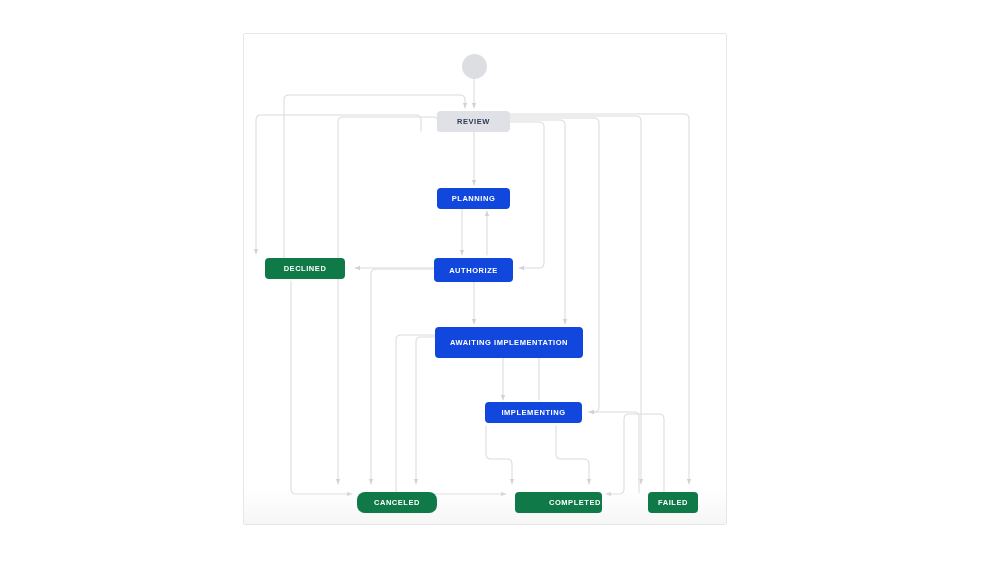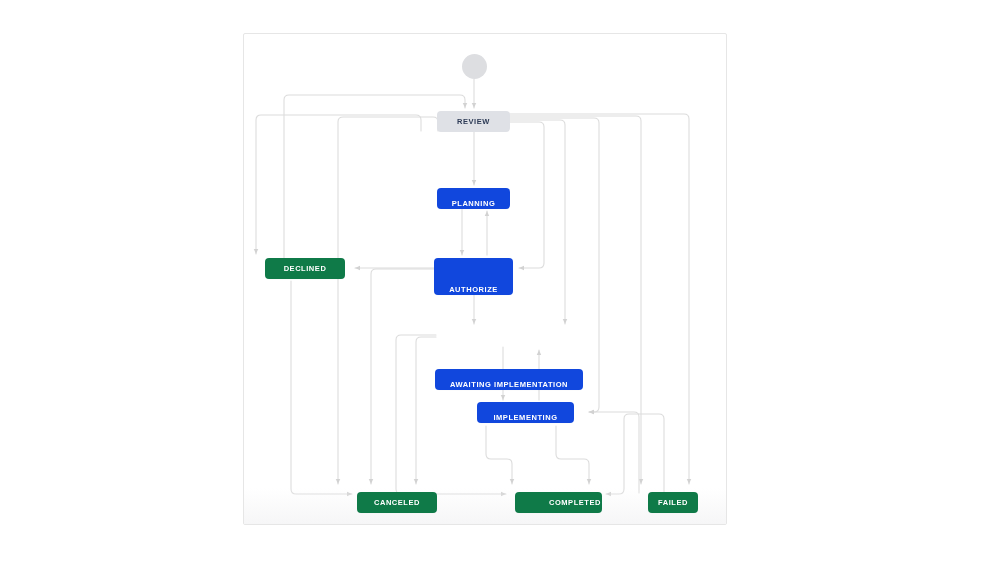--- a/index.html
+++ b/index.html
@@ -64,21 +64,20 @@
   }
   .node.gray {
     background: #dfe1e6;
     color: #2c3a55;
     box-shadow: 0 0 0 1px #dfe1e6;
   }
   .node.blue {
     background: #1147dd;
     color: #ffffff;
     box-shadow: 0 0 0 1px #1147dd, 0 1px 1px rgba(0,0,0,0.12);
-    align-items: flex-end;
   }
   .node.green {
     background: #0f7a48;
     color: #ffffff;
     box-shadow: 0 0 0 1px #0f7a48, 0 1px 1px rgba(0,0,0,0.12);
   }
   #start-node {
     position: absolute;
     width: 25px;
     height: 25px;
@@ -151,33 +150,33 @@
       </g>
     </svg>
 
     <div id="start-node" style="left:218px; top:20px;"></div>
   <div class="node gray" style="left: 194px; top: 78px; width: 71px; height: 19px;">
         <span>REVIEW</span>
       </div>
       <div class="node blue" style="left: 194px; top: 155px; width: 71px; height: 19px;">
         <span>PLANNING</span>
       </div>
-      <div class="node blue" style="left: 191px; top: 225px; width: 77px; height: 35px;">
+      <div class="node blue" style="left: 191px; top: 225px; width: 77px; height: 22px;">
         <span>AUTHORIZE</span>
       </div>
-      <div class="node blue" style="left: 192px; top: 294px; width: 146px; height: 19px; margin-top: 42px;">
+      <div class="node blue" style="left: 192px; top: 294px; width: 146px; height: 29px;">
         <span>AWAITING IMPLEMENTATION</span>
       </div>
-      <div class="node blue" style="left: 234px; top: 369px; width: 95px; height: 19px;">
+      <div class="node blue" style="left: 242px; top: 369px; width: 95px; height: 19px;">
         <span>IMPLEMENTING</span>
       </div>
       <div class="node green" style="left: 22px; top: 225px; width: 78px; height: 19px; text-align: center;">
         <span>DECLINED</span>
       </div>
-      <div class="node green" style="left: 114px; top: 459px; width: 78px; height: 19px;">
+      <div class="node green" style="left: 114px; top: 459px; width: 78px; height: 19px; border-radius: 7px;">
         <span>CANCELED</span>
       </div>
       <div class="node green" style="left: 272px; top: 459px; width: 85px; height: 19px; justify-content: flex-end;">
         <span>COMPLETED</span>
       </div>
       <div class="node green" style="left: 405px; top: 459px; width: 48px; height: 19px;">
         <span>FAILED</span>
       </div>
     </div>
 </div>

